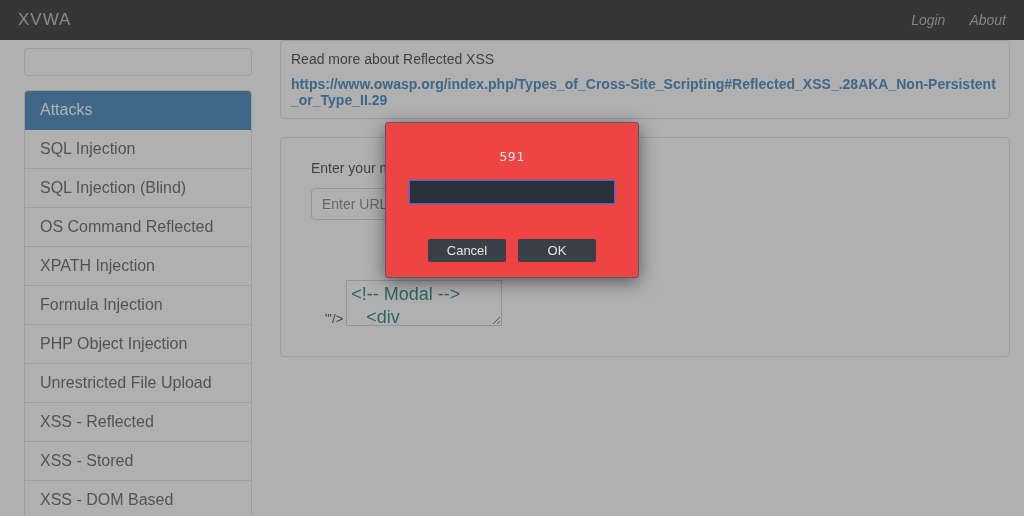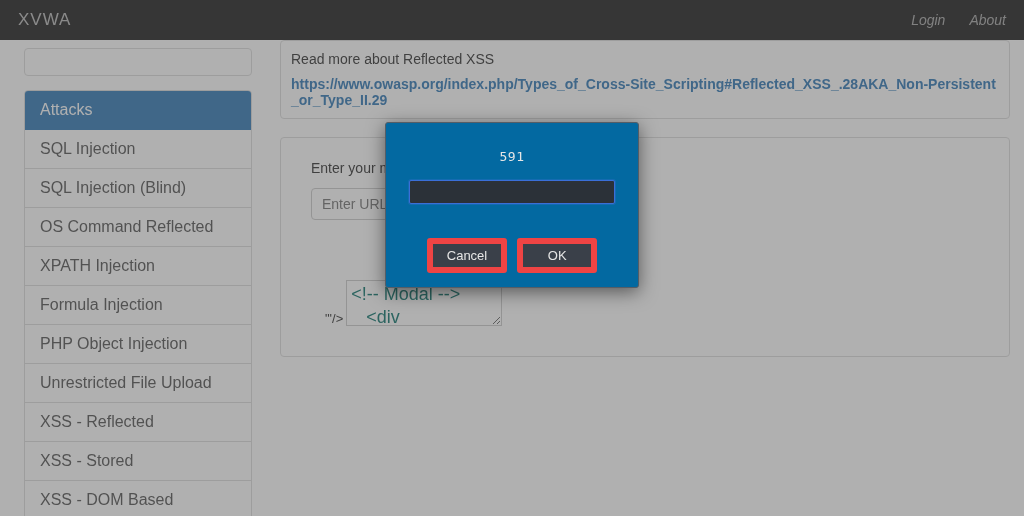--- a/index.html
+++ b/index.html
@@ -148,21 +148,21 @@
     pointer-events: none;
   }
 
   
   .prompt {
     position: absolute;
     top: 122px;
     left: 50%;
     transform: translateX(-50%);
     width: 254px;
-    background: #0369a1;
+    background: #ef4444;
     border: 1px solid #555d66;
     border-radius: 3px;
     box-shadow: 0 4px 18px rgba(0,0,0,0.5);
     z-index: 100;
     padding: 26px 16px 14px 16px;
     color: #e6e6e6;
     font-family: "DejaVu Sans", "Segoe UI", Arial, sans-serif;
   }
   .prompt .msg {
     text-align: center;
@@ -186,21 +186,21 @@
   }
   .prompt .btn-row {
     display: flex;
     justify-content: center;
     gap: 10px;
   }
   .prompt .btn {
     min-width: 80px;
     padding: 4px 14px;
     background: #3a4049;
-    border: 6px solid #ef4444;
+    border: 1px solid #ef4444;
     border-radius: 3px;
     color: #e6e6e6;
     font-size: 13px;
     cursor: pointer;
   }
 </style>
 </head>
 <body>
 
 <div class="navbar">

